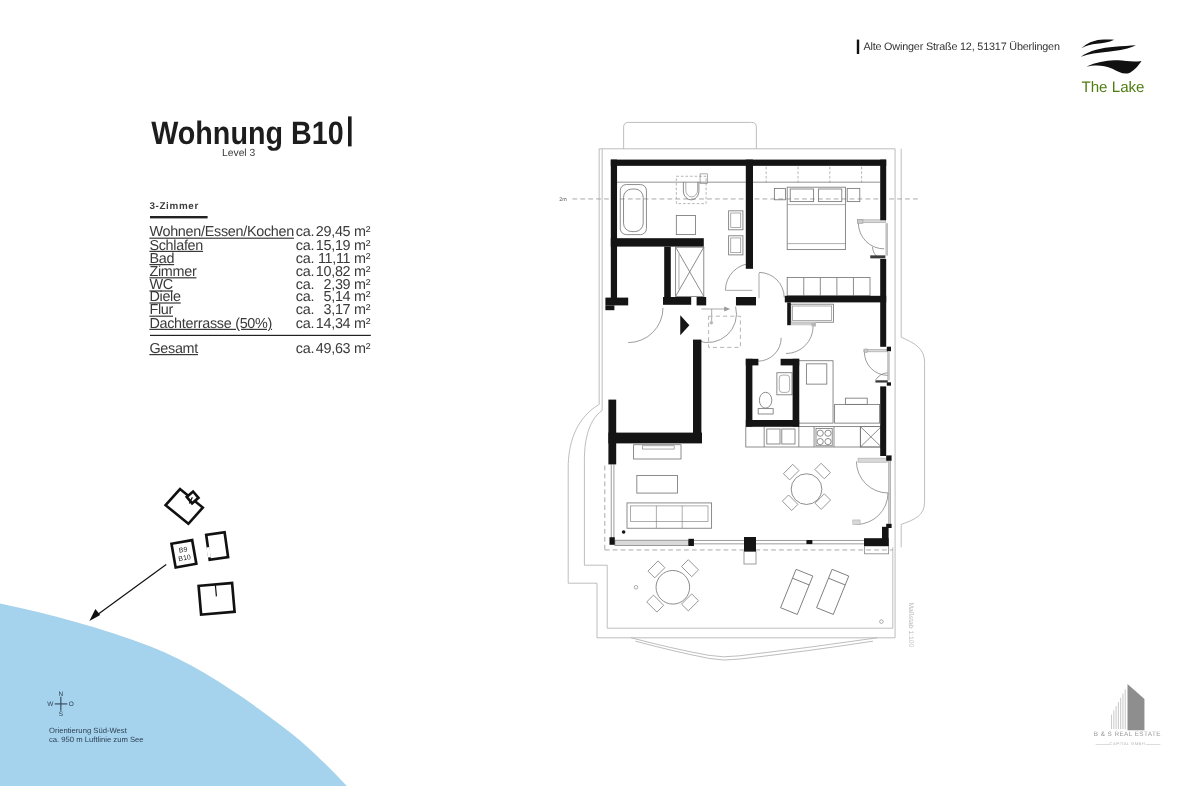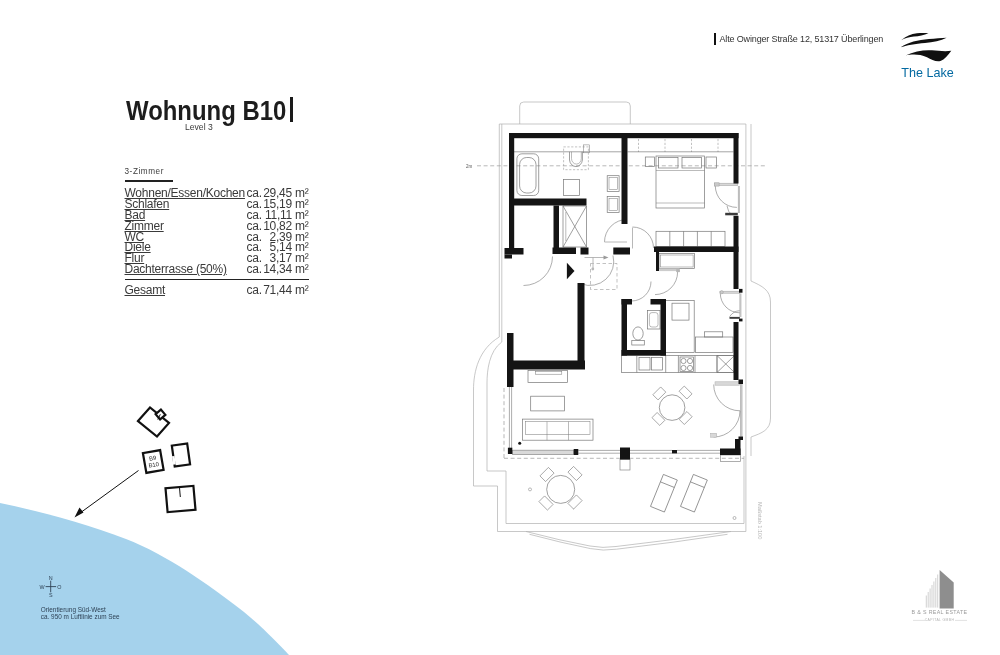--- a/index.html
+++ b/index.html
@@ -2,29 +2,29 @@
 <html><head>
 <meta charset="utf-8">
 <style>
   html,body{margin:0;padding:0;}
   body{width:1000px;height:655px;position:relative;background:#ffffff;overflow:hidden;
        font-family:"Liberation Sans", sans-serif;}
   .abs{position:absolute;}
   #title{left:126px;top:97.9px;font-size:27px;line-height:27px;font-weight:bold;color:#1d1d1d;transform:scaleX(0.886);transform-origin:left top;white-space:nowrap;}
   #titlebar{left:290.3px;top:97.3px;width:2.8px;height:24.6px;background:#1a1a1a;}
   #level{left:185px;top:122px;width:100px;text-align:left;font-size:8.6px;color:#3a3a3a;}
-  #zimmer{left:124.5px;top:166.8px;font-size:8.2px;letter-spacing:0.55px;color:#3c3c3c;}
+  #zimmer{left:124.5px;top:166.8px;font-size:8.2px;letter-spacing:0.55px;color:#3c3c3c;font-weight:bold;}
   #zline{left:124.5px;top:180.3px;width:48px;height:1.7px;background:#222;}
   .trow{position:absolute;left:124.5px;width:184px;font-size:12px;line-height:9.6px;color:#3a3a3a;letter-spacing:-0.25px;white-space:nowrap;text-decoration:underline;}
   .trow .ca{position:absolute;left:122px;}
   .trow .val{position:absolute;right:0;text-align:right;}
   #gline{left:124.5px;top:278.8px;width:184px;height:1.7px;background:#222;}
   #addr{left:719.5px;top:34.4px;font-size:9px;color:#333;letter-spacing:-0.15px;}
   #addrbar{left:713.5px;top:33.3px;width:2.4px;height:11.4px;background:#111;}
-  #thelake{left:897px;top:66.3px;width:61px;text-align:center;font-size:12.6px;color:#0369a1;}
+  #thelake{left:897px;top:66.3px;width:61px;text-align:center;font-size:12.6px;color:#4d7c0f;}
   #orient{left:40.8px;top:605.5px;font-size:6.4px;line-height:7.2px;color:#2f4356;}
   #bstext{left:894px;top:609.3px;width:91px;text-align:center;font-size:5.3px;color:#9a9a9a;letter-spacing:0.35px;}
   #bstext2{left:894px;top:618.2px;width:91px;text-align:center;font-size:3.4px;color:#b3b3b3;letter-spacing:0.4px;}
 </style>
 </head>
 <body>
 <svg class="abs" style="left:0;top:0" width="1000" height="655" viewBox="0 0 1000 655">
 
   <path d="M0,503 C40,511.5 84,523 126,539 C166,554.5 208,584 244,612 C259,624 278,643 289,655 L0,655 Z" fill="#a5d2ec"></path>
 
@@ -320,19 +320,19 @@
 <div class="abs" id="zline"></div>
 <div class="abs trow" style="top:188.9px">Wohnen/Essen/Kochen<span class="ca">ca.</span><span class="val">29,45 m²</span></div>
 <div class="abs trow" style="top:199.8px">Schlafen<span class="ca">ca.</span><span class="val">15,19 m²</span></div>
 <div class="abs trow" style="top:210.7px">Bad<span class="ca">ca.</span><span class="val">11,11 m²</span></div>
 <div class="abs trow" style="top:221.6px">Zimmer<span class="ca">ca.</span><span class="val">10,82 m²</span></div>
 <div class="abs trow" style="top:232.5px">WC<span class="ca">ca.</span><span class="val">2,39 m²</span></div>
 <div class="abs trow" style="top:243.4px">Diele<span class="ca">ca.</span><span class="val">5,14 m²</span></div>
 <div class="abs trow" style="top:254.3px">Flur<span class="ca">ca.</span><span class="val">3,17 m²</span></div>
 <div class="abs trow" style="top:265.2px">Dachterrasse (50%)<span class="ca">ca.</span><span class="val">14,34 m²</span></div>
 <div class="abs" id="gline"></div>
-<div class="abs trow" style="top:286.2px">Gesamt<span class="ca">ca.</span><span class="val">71,44 m²</span></div>
+<div class="abs trow" style="top:286.2px">Gesamt<span class="ca">ca.</span><span class="val">49,63 m²</span></div>
 <div class="abs" id="addr">Alte Owinger Straße 12, 51317 Überlingen</div>
 <div class="abs" id="addrbar"></div>
 <div class="abs" id="thelake">The Lake</div>
 <div class="abs" id="orient">Orientierung Süd-West<br>ca. 950 m Luftlinie zum See</div>
 <div class="abs" id="bstext">B &amp; S REAL ESTATE</div>
 <div class="abs" id="bstext2">CAPITAL GMBH</div>
 
 </body></html>

